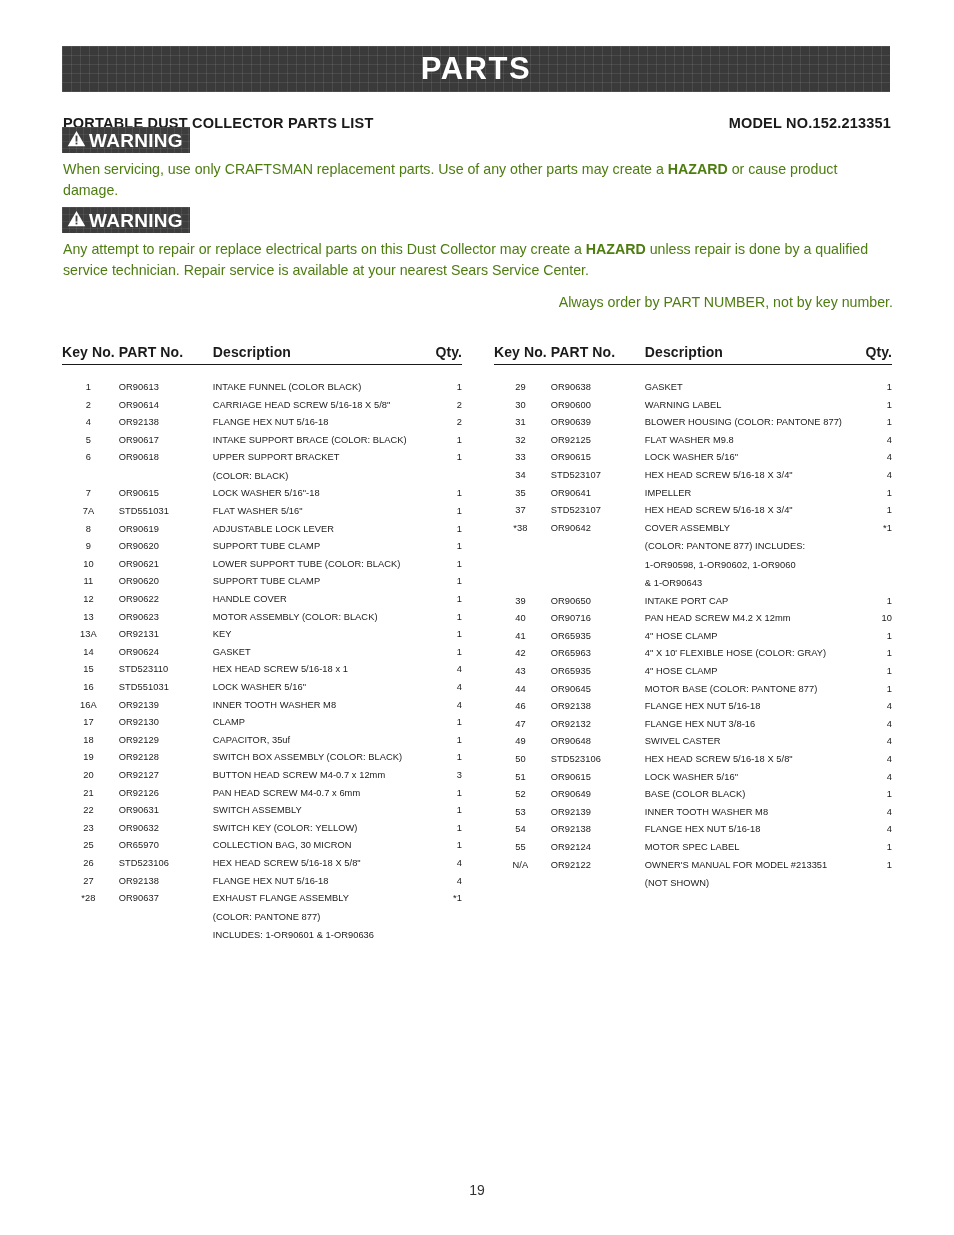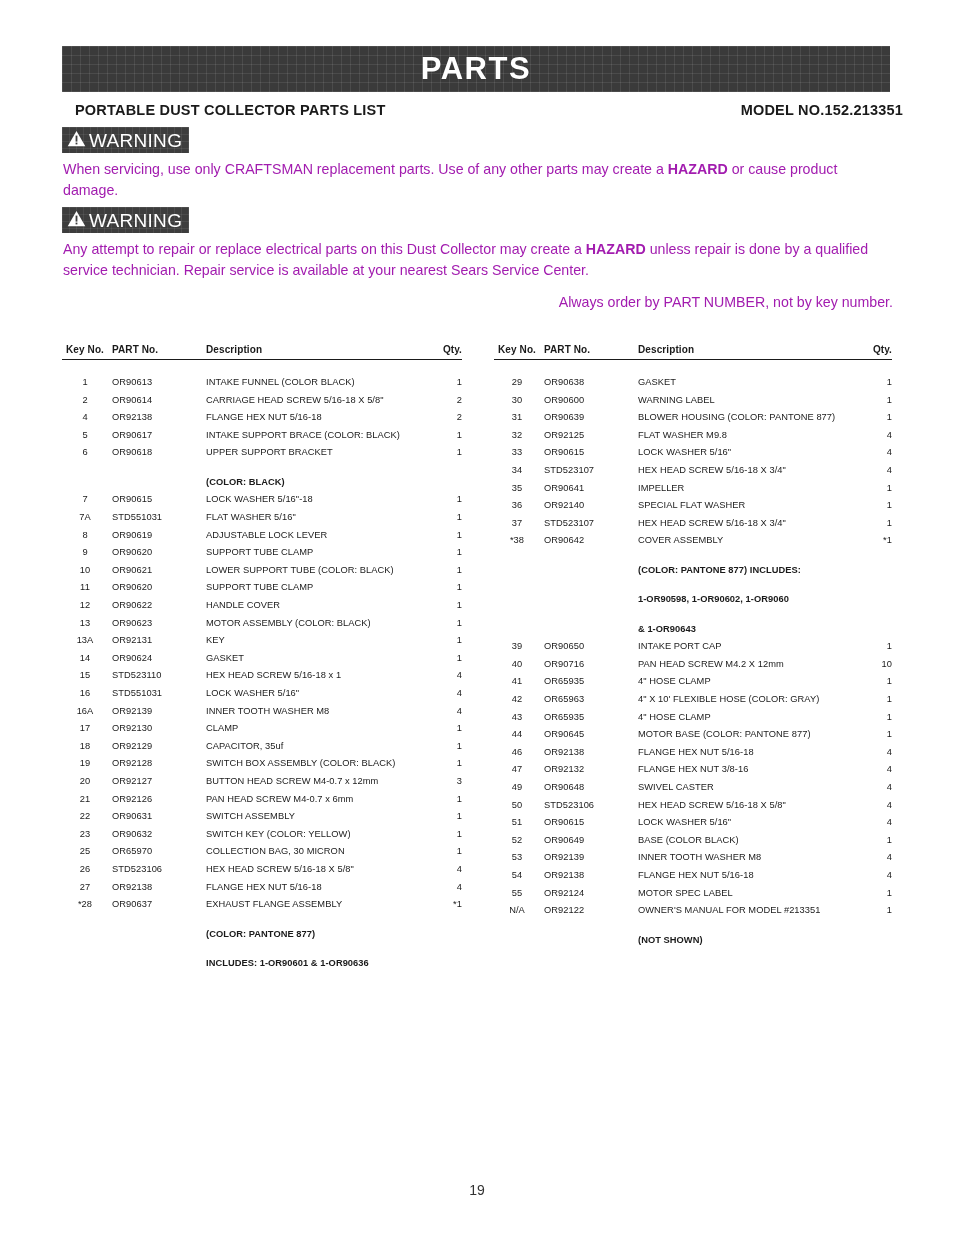--- a/index.html
+++ b/index.html
@@ -45,26 +45,25 @@
     font-weight: bold;
     letter-spacing: 1.5px;
     font-family: "Liberation Sans", sans-serif;
     text-shadow: 0 0 1px rgba(0,0,0,0.4);
   }
 
   
   .subheader {
     position: absolute;
     left: 63px;
-    top: 102px;
+    top: 115px;
     width: 828px;
     display: flex;
     justify-content: space-between;
     align-items: baseline;
-    margin-left: 12px;
   }
   .subheader-left,
   .subheader-right {
     font-size: 14.5px;
     font-weight: bold;
     letter-spacing: 0.2px;
     color: #1a1a1a;
     white-space: nowrap;
   }
 
@@ -83,34 +82,34 @@
     box-sizing: border-box;
   }
   .warn-badge .tri {
     flex: 0 0 auto;
     margin-right: 3px;
     display: block;
   }
   .warn-badge .warn-text {
     color: #ffffff;
     font-size: 19px;
-    font-weight: normal;
+    font-weight: bold;
     letter-spacing: 0.3px;
     line-height: 1;
   }
 
   #warn-badge-1 { left: 62px; top: 127px; }
   #warn-badge-2 { left: 62px; top: 207px; }
 
   
   .para {
     position: absolute;
     font-size: 14.2px;
     line-height: 21px;
-    color: #a21caf;
+    color: #4d7c0f;
     width: 830px;
     left: 63px;
   }
   .para b { font-weight: bold; }
   #para-1 { top: 159px; }
   #para-2 { top: 239px; }
   #para-3 { top: 292px; text-align: right; }
 
   
   .table-wrap {
@@ -120,21 +119,21 @@
   #table-left  { left: 62px;  width: 400px; }
   #table-right { left: 494px; width: 398px; }
 
   table.parts {
     width: 100%;
     border-collapse: collapse;
     font-size: 9.3px;
     color: #1a1a1a;
   }
   table.parts thead th {
-    font-size: 10px;
+    font-size: 14px;
     font-weight: bold;
     text-align: left;
     padding: 0 0 4px 0;
     border-bottom: 1.6px solid #1a1a1a;
     vertical-align: bottom;
     white-space: nowrap;
     letter-spacing: 0.1px;
   }
   table.parts thead th.c-key  { width: 46px;  text-align: center; }
   table.parts thead th.c-part { width: 84px;  text-align: left; padding-left: 4px; margin-left: 48px;}
@@ -148,21 +147,21 @@
     vertical-align: top;
     line-height: 11.4px;
     letter-spacing: 0.05px;
   }
   table.parts td.c-key  { text-align: center; width: 46px; white-space: nowrap; }
   table.parts td.c-part { text-align: left; width: 84px; padding-left: 4px; white-space: nowrap; }
   table.parts td.c-desc { text-align: left; padding-left: 10px; }
   table.parts td.c-qty  { text-align: right; width: 30px; white-space: nowrap; }
 
   .desc-line { display: block; }
-  .desc-line + .desc-line { margin-top: 18px; font-weight: bold; }
+  .desc-line + .desc-line { margin-top: 7px; }
 
   
   .page-number {
     position: absolute;
     left: 0;
     top: 1182px;
     width: 954px;
     text-align: center;
     font-size: 14px;
     color: #333333;
@@ -531,28 +530,20 @@
           </tr>
           <tr>
             <td class="c-key">35</td>
             <td class="c-part">OR90641</td>
             <td class="c-desc">
               <span class="desc-line">IMPELLER</span>
             </td>
             <td class="c-qty">1</td>
           </tr>
           <tr>
-            <td class="c-key">36</td>
-            <td class="c-part">OR92140</td>
-            <td class="c-desc">
-              <span class="desc-line">SPECIAL FLAT WASHER</span>
-            </td>
-            <td class="c-qty">1</td>
-          </tr>
-          <tr>
             <td class="c-key">37</td>
             <td class="c-part">STD523107</td>
             <td class="c-desc">
               <span class="desc-line">HEX HEAD SCREW 5/16-18 X 3/4"</span>
             </td>
             <td class="c-qty">1</td>
           </tr>
           <tr>
             <td class="c-key">*38</td>
             <td class="c-part">OR90642</td>

